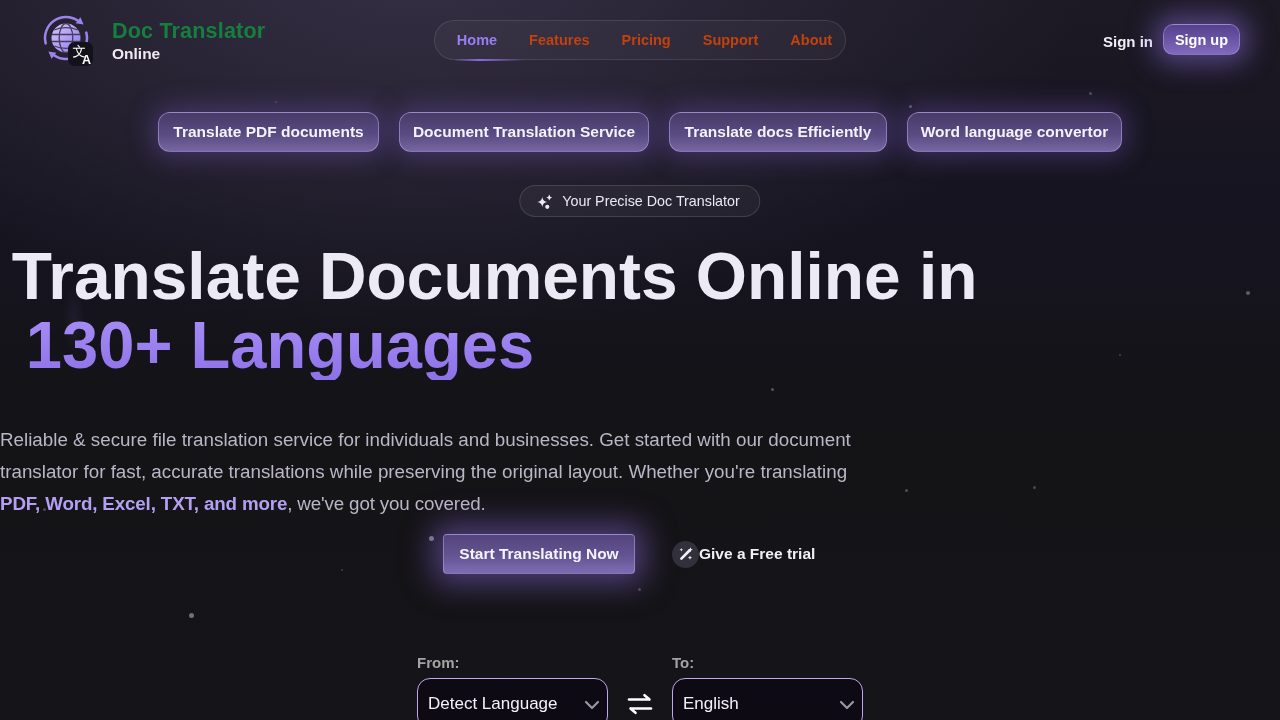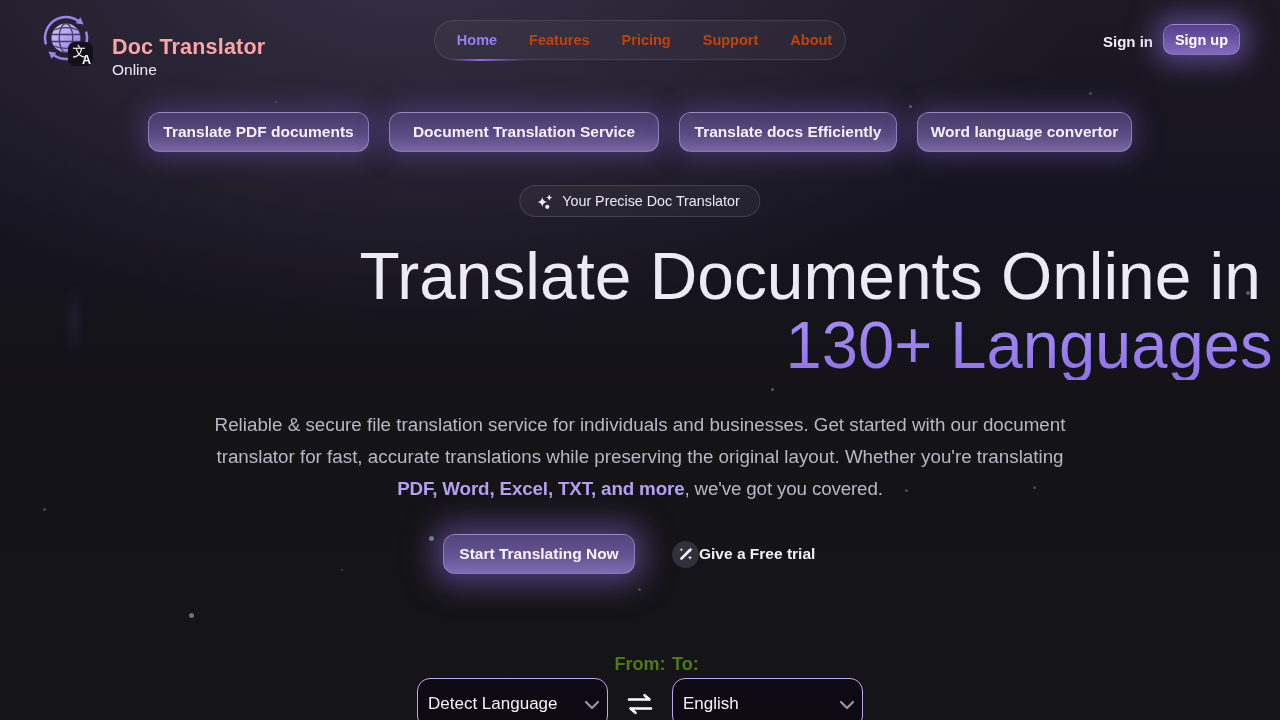--- a/index.html
+++ b/index.html
@@ -13,22 +13,22 @@
     color:#fff;
     position:relative;
   }
   .stars { position:absolute; inset:0; pointer-events:none; }
   .stars i { position:absolute; border-radius:50%; background:#9a96a8; display:block; }
 
   
   .header { position:absolute; top:0; left:0; right:0; height:80px; }
   .logo { position:absolute; left:38px; top:8px; width:64px; height:64px; }
   .brand { position:absolute; left:112px; top:21px; line-height:1; }
-  .brand .t1 { font-size:21.5px; font-weight:bold; color:#fca5a5; letter-spacing:0.2px;margin-top:16px; }
-  .brand .t2 { font-size:15.5px; font-weight:normal; color:#eceaf2; margin-top:3px; }
+  .brand .t1 { font-size:21.5px; font-weight:bold; color:#15803d; letter-spacing:0.2px; }
+  .brand .t2 { font-size:15.5px; font-weight:bold; color:#eceaf2; margin-top:3px; }
   .nav {
     position:absolute; left:434px; top:20px; width:412px; height:40px;
     border-radius:20px;
     background:rgba(255,255,255,0.035);
     border:1px solid rgba(255,255,255,0.10);
     display:flex; align-items:center; justify-content:center; gap:32px; padding-left:9px;
     font-size:14.5px; font-weight:bold;
   }
   .nav a { color:#c2410c; text-decoration:none; position:relative; }
   .nav a.active { color:#977ef2; }
@@ -63,51 +63,51 @@
   .badge {
     position:absolute; top:185px; left:50%; transform:translateX(-50%);
     height:32px; border-radius:16px; padding:0 20px 0 16px;
     background:rgba(255,255,255,0.045);
     border:1px solid rgba(255,255,255,0.13);
     display:flex; align-items:center; gap:9px;
     font-size:14.3px; color:#eae8f2; font-weight:normal;
   }
 
   
-  .h1 { position:absolute; top:242px; left:0; right:0; text-align:right; font-weight:normal;
-        font-size:66.3px; line-height:69px; color:#ecebf5; white-space:nowrap; }
+  .h1 { position:absolute; top:242px; left:0; right:0; text-align:left; font-weight:bold;
+        font-size:66.3px; line-height:69px; color:#ecebf5; white-space:nowrap;padding-left:24px; }
   .h1 .l1 { display:inline-block; transform:translateX(-15.7px) scaleX(0.993); }
   .h1 .l2 { display:inline-block; transform:translateX(-2.9px) scaleX(0.982); }
   .h1 .grad {
     background:linear-gradient(180deg, #a98ff7 0%, #8d71e8 100%);
     -webkit-background-clip:text; background-clip:text; color:transparent;
   }
-  .sub { position:absolute; top:409px; left:0; right:0; text-align:center;
+  .sub { position:absolute; top:424px; left:0; right:0; text-align:left;
          font-size:18.8px; line-height:32px; color:#bab6c6; }
   .sub .l3 { letter-spacing:-0.15px; }
   .sub .hl { color:#b3a0f2; font-weight:bold; }
 
   
   .cta { position:absolute; top:534px; left:443px; display:flex; align-items:center; }
   .btn-start {
-    width:192px; height:40px; border-radius:12px;
+    width:192px; height:40px; border-radius:4px;
     background:linear-gradient(180deg, #53447c 0%, #645492 55%, #7e6cb2 100%);
     border:1px solid rgba(185,165,235,0.5);
     box-shadow:0 0 30px 10px rgba(135,105,215,0.50);
     display:flex; align-items:center; justify-content:center;
     font-size:15.5px; font-weight:bold; color:#f6f4fb;
   }
   .trial { display:flex; align-items:center; margin-left:37px; }
   .trial .circ { width:27px; height:27px; border-radius:50%; background:#32303a;
                  display:flex; align-items:center; justify-content:center; }
   .trial .txt { font-size:15.5px; font-weight:bold; color:#f2f0f7; }
 
   
   .lang { position:absolute; top:654px; left:417px; width:446px; }
-  .lbl { font-size:18px; font-weight:bold; color:#4d7c0f;text-align:center; }
+  .lbl { font-size:15px; font-weight:bold; color:#a3a3a3; }
   .lbl.to { position:absolute; left:255px; top:0; }
   .selrow { position:absolute; top:24px; left:0; right:0; display:flex; align-items:center; }
   .sel {
     width:191px; height:51px; border-radius:13px;
     background:#0d0a13;
     border:1.5px solid #c0a7f0;
     display:flex; align-items:center; justify-content:space-between;
     padding:0 7px 0 10px; font-size:17px; color:#f4f2f8;
   }
   .sel .chev { margin-top:2px; }
@@ -168,21 +168,21 @@
       <a href="#">Pricing</a>
       <a href="#">Support</a>
       <a href="#">About</a>
     </div>
     <div class="signin">Sign in</div>
     <div class="signup">Sign up</div>
   </div>
 
   <div class="pills">
     <div class="pill" style="width:221px">Translate PDF documents</div>
-    <div class="pill" style="width:270px">Document Translation Service</div>
+    <div class="pill" style="width:250px">Document Translation Service</div>
     <div class="pill" style="width:218px">Translate docs Efficiently</div>
     <div class="pill" style="width:215px">Word language convertor</div>
   </div>
 
   <div class="badge">
     <svg width="17" height="17" viewBox="0 0 17 17">
       <path d="M6 3.9 Q6.6 8.3 11 8.9 Q6.6 9.5 6 13.9 Q5.4 9.5 1 8.9 Q5.4 8.3 6 3.9 Z" fill="#eceaf4"></path>
       <path d="M13 1.4 Q13.45 4.05 16.1 4.5 Q13.45 4.95 13 7.6 Q12.55 4.95 9.9 4.5 Q12.55 4.05 13 1.4 Z" fill="#eceaf4"></path>
       <circle cx="11" cy="13.8" r="2.1" fill="#eceaf4"></circle>
     </svg>

